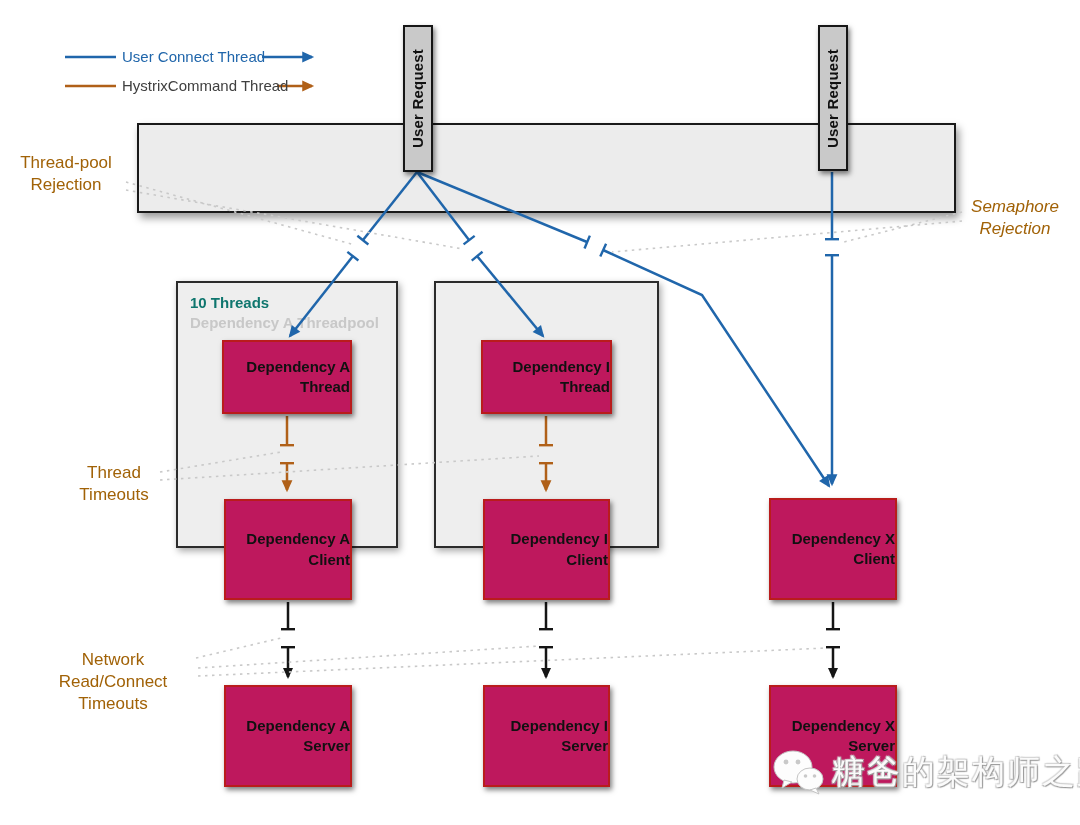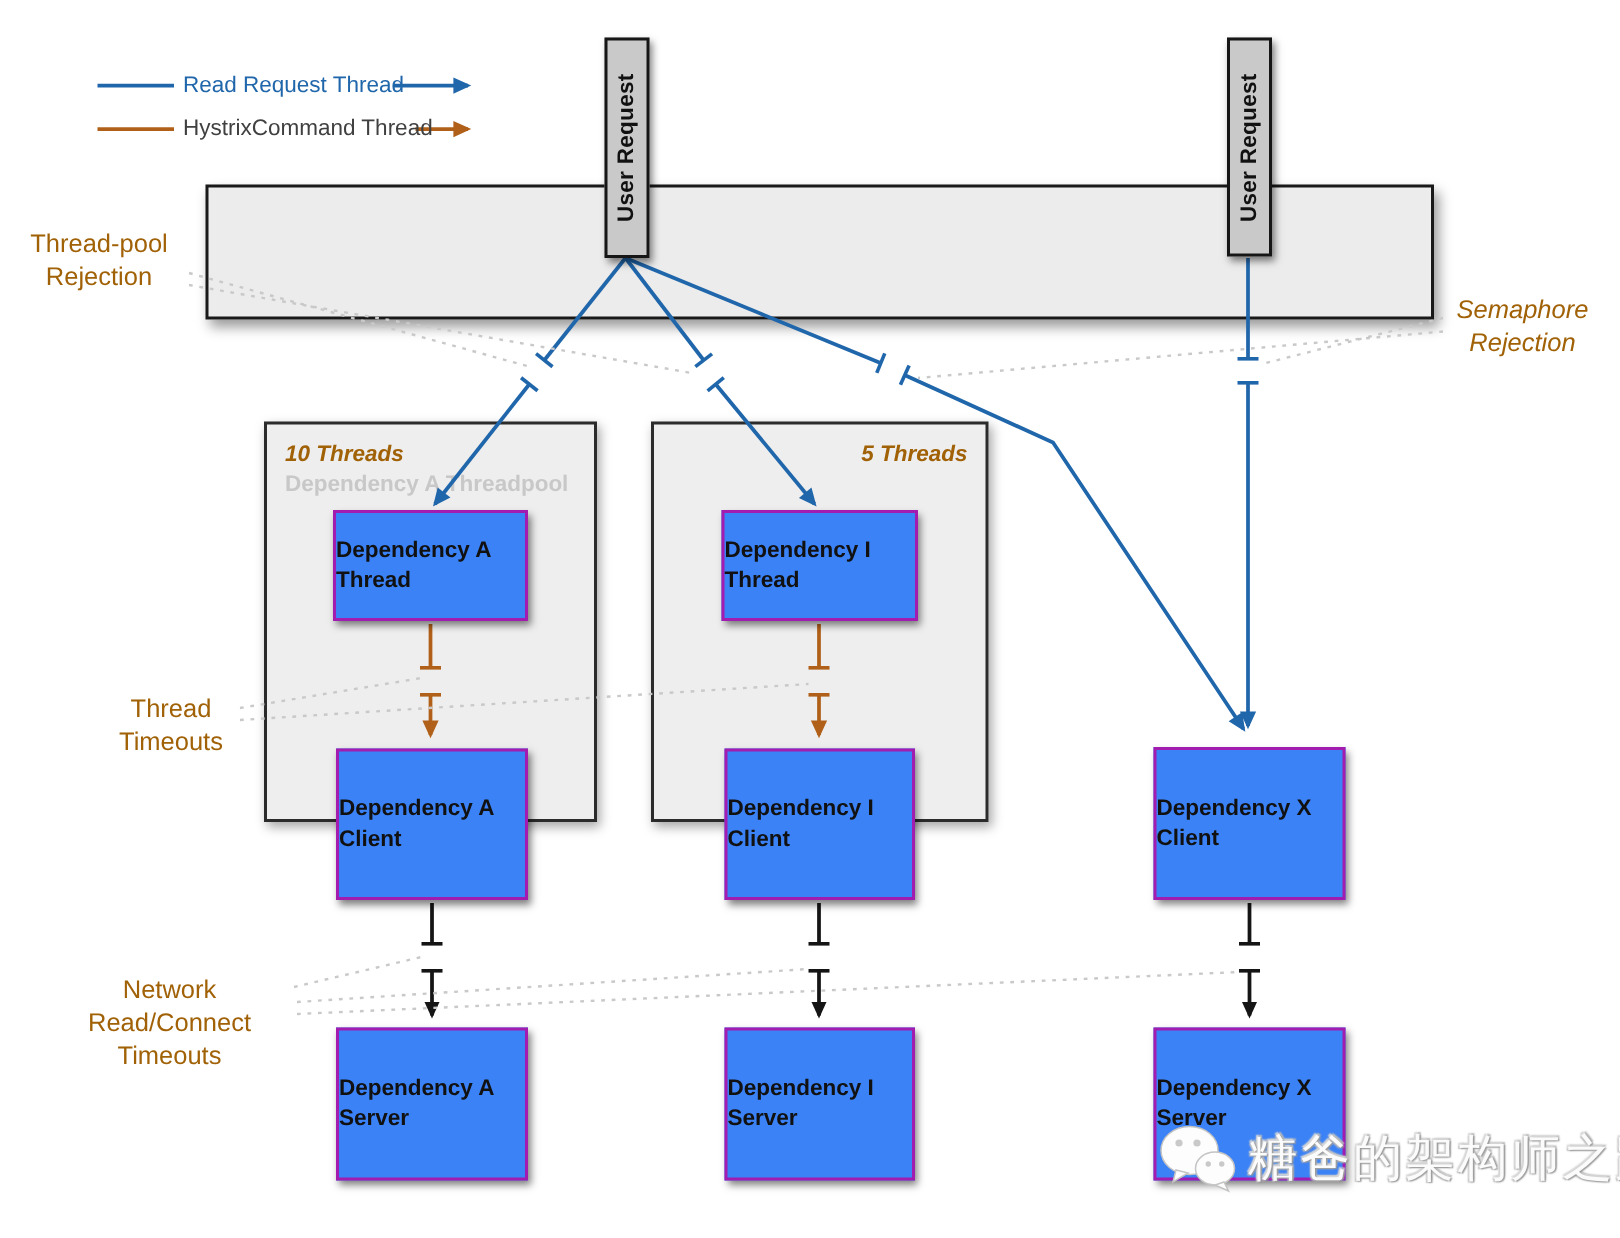--- a/index.html
+++ b/index.html
@@ -30,29 +30,29 @@
     transform:rotate(-90deg);white-space:nowrap;
     font-size:15px;font-weight:bold;color:#111;letter-spacing:.2px;
   }
 
   
   .container{
     top:281px;height:267px;background:#eeeeee;border:2px solid #2b2b2b;
     box-sizing:border-box;box-shadow:2px 3px 7px rgba(0,0,0,.35);
     padding:10px 12px;
   }
-  .container .ctitle{font-size:15px;font-weight:bold;color:#a16207;line-height:1.35;font-style:italic;}
+  .container .ctitle{font-size:15px;font-weight:bold;color:#0f766e;line-height:1.35;}
   .container .csub{font-size:15px;font-weight:bold;color:#c8c8c8;line-height:1.35;}
   .align-right{text-align:right;}
 
   
   .node{
-    background:#3b82f6;border:2px solid #a21caf;box-sizing:border-box;
+    background:#be185d;border:2px solid #b91c1c;box-sizing:border-box;
     box-shadow:2px 3px 5px rgba(0,0,0,.5);
-    display:flex;flex-direction:column;align-items:flex-start;justify-content:center;
+    display:flex;flex-direction:column;align-items:flex-end;justify-content:center;
     font-size:15px;font-weight:bold;color:#111;line-height:1.35;text-align:center;
   }
 
   
   .anno{
     color:#a16207;font-size:17px;line-height:1.28;text-align:center;
     white-space:pre-line;
   }
 
   
@@ -75,21 +75,20 @@
 <div id="canvas">
 
   <div class="layer-bg bigbar"></div>
 
   <div class="layer-bg container" style="left:176px;width:222px;">
     <div class="ctitle">10 Threads</div>
     <div class="csub">Dependency A Threadpool</div>
   </div>
 
   <div class="layer-bg container align-right" style="left:434px;width:225px;">
-    <div class="ctitle">5 Threads</div>
   </div>
 
 
   <svg id="wires" width="1080" height="825">
     <defs>
       <marker id="arrB" viewBox="0 0 12 12" refX="9" refY="6" markerUnits="userSpaceOnUse" markerWidth="15" markerHeight="13" orient="auto-start-reverse">
         <path d="M0,1 L11,6 L0,11 z" fill="#2066ab"></path>
       </marker>
       <marker id="arrO" viewBox="0 0 12 12" refX="9" refY="6" markerUnits="userSpaceOnUse" markerWidth="15" markerHeight="13" orient="auto-start-reverse">
         <path d="M0,1 L11,6 L0,11 z" fill="#b06018"></path>
@@ -150,21 +149,21 @@
       <line x1="962" y1="212" x2="840" y2="243"></line>
       <line x1="962" y1="221" x2="612" y2="252"></line>
       <line x1="160" y1="472" x2="281" y2="452"></line>
       <line x1="160" y1="480" x2="539" y2="456"></line>
       <line x1="196" y1="658" x2="281" y2="638"></line>
       <line x1="198" y1="668" x2="539" y2="646"></line>
       <line x1="198" y1="676" x2="826" y2="648"></line>
     </g>
   </svg>
 
-  <div class="layer-top legend-label legend-blue" style="left:122px;top:48px;">Read Request Thread</div>
+  <div class="layer-top legend-label legend-blue" style="left:122px;top:48px;">User Connect Thread</div>
   <div class="layer-top legend-label legend-orange" style="left:122px;top:77px;">HystrixCommand Thread</div>
 
   <div class="layer-box urbox" style="left:403px;top:25px;">
     <span>User Request</span>
   </div>
   <div class="layer-box urbox" style="left:818px;top:25px;height:146px;">
     <span>User Request</span>
   </div>
 
   <div class="layer-top anno" style="left:8px;top:152px;width:116px;">Thread-pool

